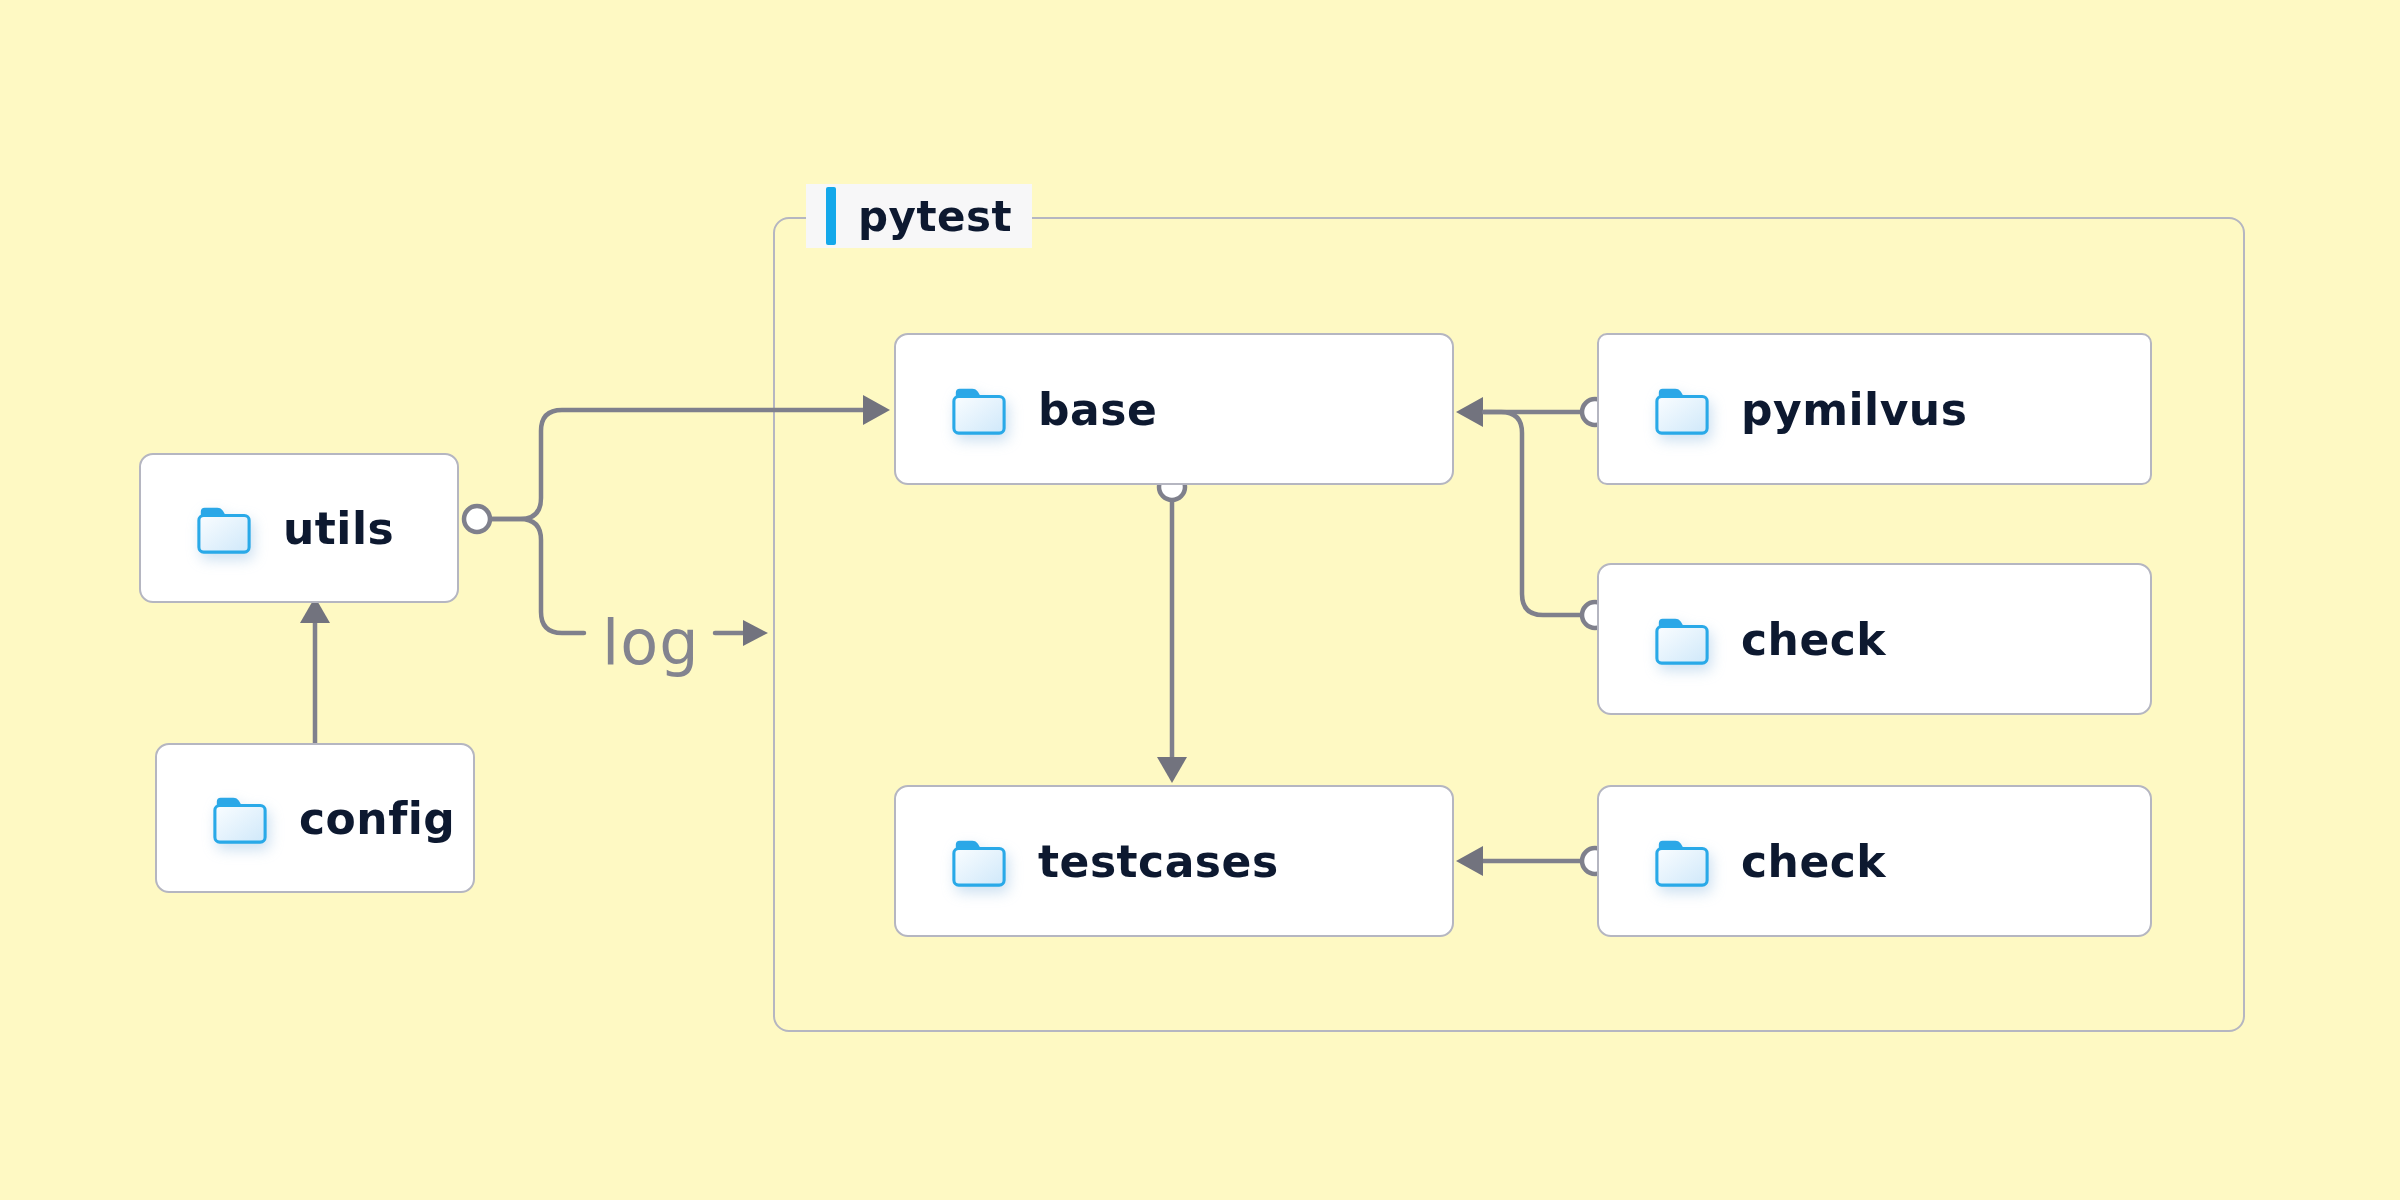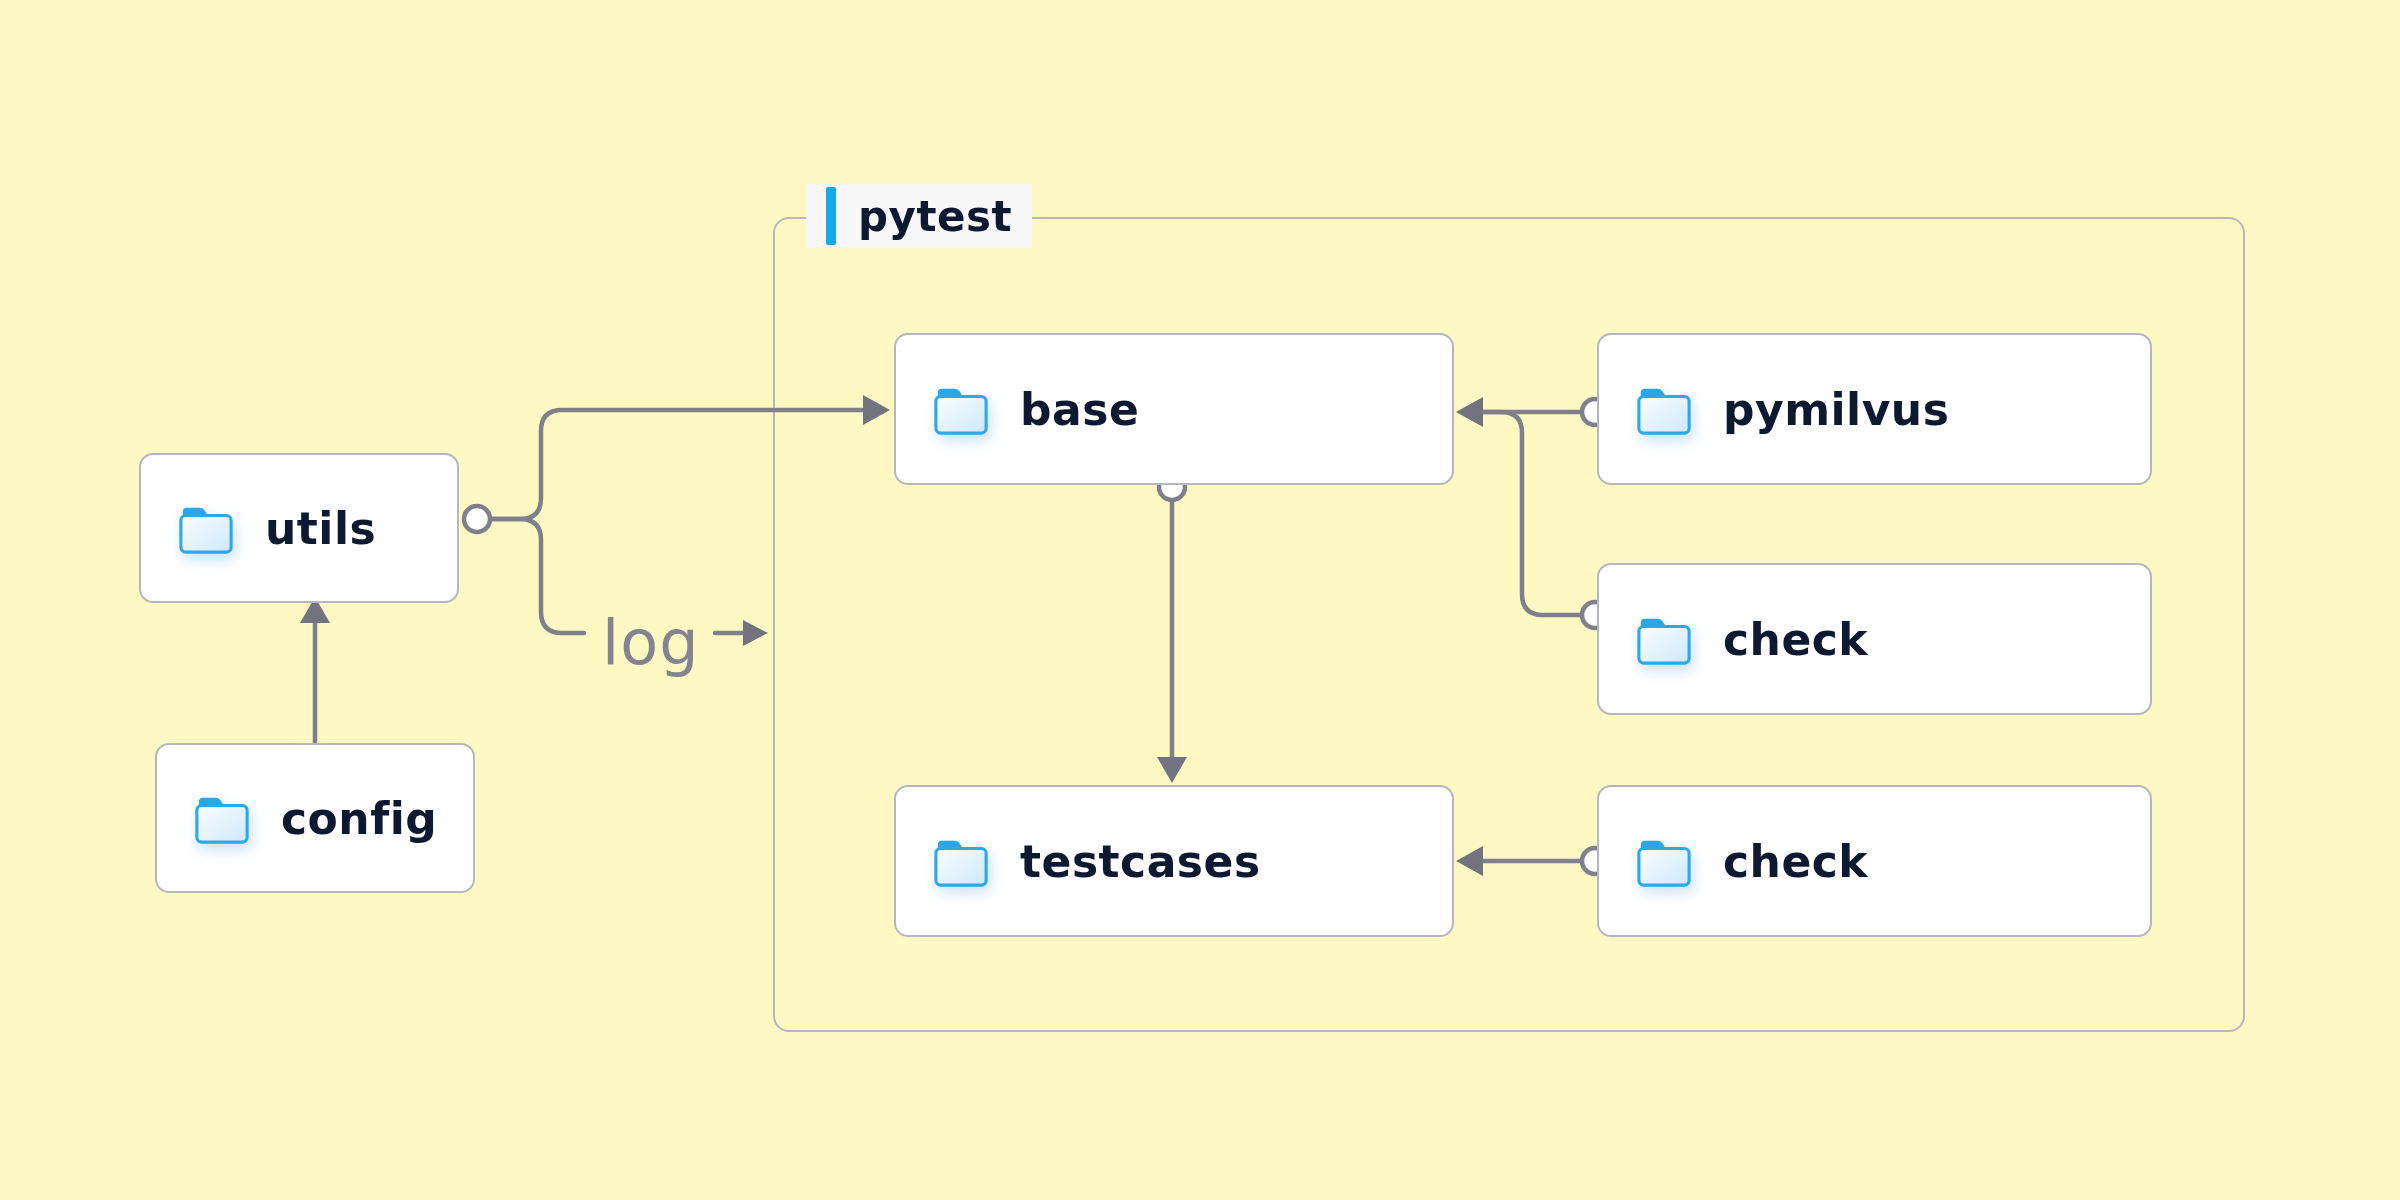--- a/index.html
+++ b/index.html
@@ -9,29 +9,29 @@
   
   .group{position:absolute;left:773px;top:217px;width:1468px;height:811px;
          border:2px solid #b5b6c1;border-radius:16px;background:transparent;}
   .group-title{position:absolute;left:806px;top:184px;height:64px;display:flex;
                align-items:center;background:#f7f7f8;padding:0 20px 0 20px;z-index:3;}
   .title-bar{display:inline-block;width:10px;height:58px;background:#14a8ea;border-radius:2px;}
   .group-title-text{margin-left:22px;font-size:42px;font-weight:700;color:#0d1930;letter-spacing:.5px;}
 
   
   .node{position:absolute;display:flex;align-items:center;background:#ffffff;
-        border:2px solid #b5b6c1;border-radius:14px;padding-left:34px;z-index:2;box-sizing:border-box;}
+        border:2px solid #b5b6c1;border-radius:14px;padding-left:52px;z-index:2;box-sizing:border-box;}
   .node-label{margin-left:28px;font-size:44px;font-weight:700;color:#0d1930;letter-spacing:.5px;}
   .folder{width:62px;height:56px;flex:0 0 auto;
           filter:drop-shadow(3px 6px 7px rgba(110,165,215,.35));}
 
   .n-utils    {left:139px;top:445px;width:320px;height:150px;margin-top:8px;}
   .n-config   {left:155px;top:743px;width:320px;height:150px;}
   .n-base     {left:894px;top:333px;width:560px;height:152px;}
-  .n-pymilvus {left:1597px;top:333px;width:555px;height:152px;}
+  .n-pymilvus {left:1597px;top:333px;width:555px;height:152px;border-radius:10px;}
   .n-check    {left:1597px;top:563px;width:555px;height:152px;}
   .n-testcases{left:894px;top:785px;width:560px;height:152px;}
   .n-common   {left:1597px;top:785px;width:555px;height:152px;}
 
   
   .wires{position:absolute;left:0;top:0;width:2400px;height:1200px;z-index:1;}
   .wire{fill:none;stroke:#7f808c;stroke-width:4.5;stroke-linecap:round;stroke-linejoin:round;}
   .dot{fill:#ffffff;stroke:#7f808c;stroke-width:4.5;}
   .head{fill:#72737e;stroke:none;}
 

